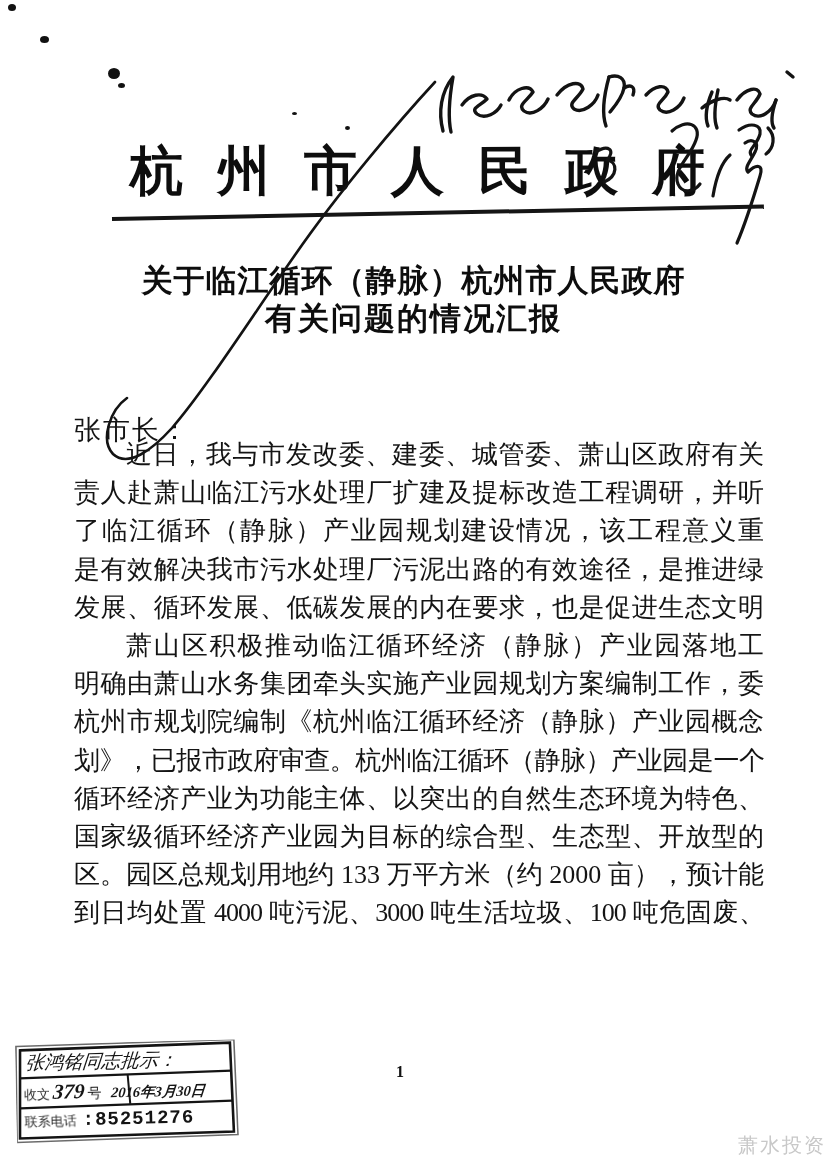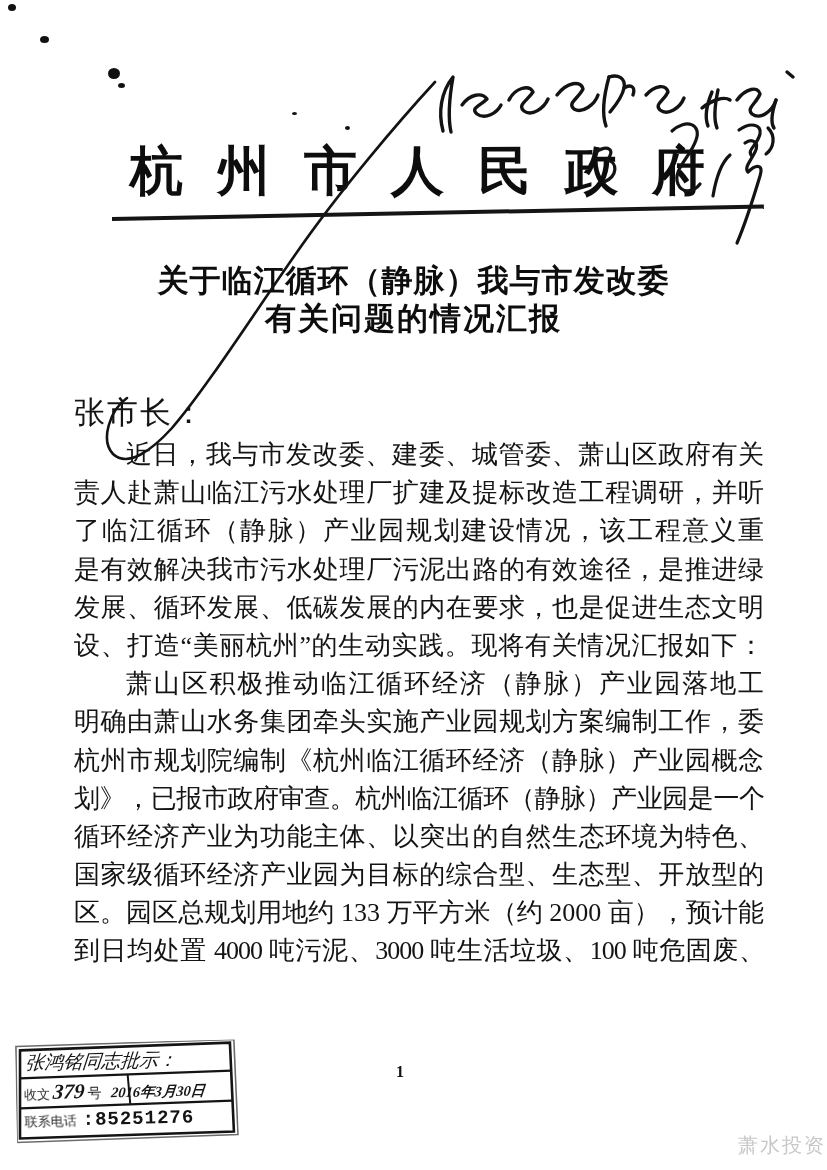--- a/index.html
+++ b/index.html
@@ -24,22 +24,22 @@
     background:#151515;transform:rotate(-1.1deg);transform-origin:left center;
   }
   .title{
     position:absolute;left:0;top:262px;width:827px;
     text-align:center;font-weight:bold;color:#0d0d0d;
   }
   .title .t1{font-size:31px;line-height:38px;letter-spacing:1px;}
   .title .t2{font-size:31px;line-height:38px;letter-spacing:2px;}
 
   .salutation{
-    position:absolute;left:74px;top:392px;
-    font-size:31px;letter-spacing:2px;
+    position:absolute;left:74px;top:412px;
+    font-size:27px;letter-spacing:2px;
   }
   .body{
     position:absolute;left:74px;top:436px;width:690px;
     font-size:26px;
   }
   .ln{height:38.2px;line-height:38.2px;white-space:nowrap;}
   .j{text-align:justify;text-align-last:justify;white-space:normal;overflow:hidden;}
   .indent{text-indent:2em;}
   .head{font-weight:bold;padding-left:2em;letter-spacing:1px;}
   .tight{letter-spacing:-1px;}
@@ -99,33 +99,32 @@
   <div class="speck" style="left:40px;top:36px;width:9px;height:7px;"></div>
   <div class="speck" style="left:108px;top:68px;width:12px;height:11px;"></div>
   <div class="speck" style="left:118px;top:83px;width:7px;height:5px;"></div>
   <div class="speck" style="left:292px;top:112px;width:5px;height:3px;"></div>
   <div class="speck" style="left:345px;top:126px;width:5px;height:4px;"></div>
 
   <div class="letterhead">杭州市人民政府</div>
   <div class="rule"></div>
 
   <div class="title">
-    <div class="t1">关于临江循环（静脉）我与市发改委</div>
+    <div class="t1">关于临江循环（静脉）杭州市人民政府</div>
     <div class="t2">有关问题的情况汇报</div>
   </div>
 
   <div class="salutation">张市长：</div>
 
   <div class="body">
     <div class="ln j indent">近日，我与市发改委、建委、城管委、萧山区政府有关负</div>
     <div class="ln j">责人赴萧山临江污水处理厂扩建及提标改造工程调研，并听取</div>
     <div class="ln j">了临江循环（静脉）产业园规划建设情况，该工程意义重大，</div>
     <div class="ln j">是有效解决我市污水处理厂污泥出路的有效途径，是推进绿色</div>
     <div class="ln j">发展、循环发展、低碳发展的内在要求，也是促进生态文明建</div>
-    <div class="ln j">设、打造“美丽杭州”的生动实践。现将有关情况汇报如下：</div>
     <div class="ln j indent">萧山区积极推动临江循环经济（静脉）产业园落地工作，</div>
     <div class="ln j">明确由萧山水务集团牵头实施产业园规划方案编制工作，委托</div>
     <div class="ln j">杭州市规划院编制《杭州临江循环经济（静脉）产业园概念规</div>
     <div class="ln j tight">划》，已报市政府审查。杭州临江循环（静脉）产业园是一个以</div>
     <div class="ln j">循环经济产业为功能主体、以突出的自然生态环境为特色、以</div>
     <div class="ln j">国家级循环经济产业园为目标的综合型、生态型、开放型的园</div>
     <div class="ln j">区。园区总规划用地约 133 万平方米（约 2000 亩），预计能达</div>
     <div class="ln j tight">到日均处置 4000 吨污泥、3000 吨生活垃圾、100 吨危固废、1000</div>
   </div>
 

